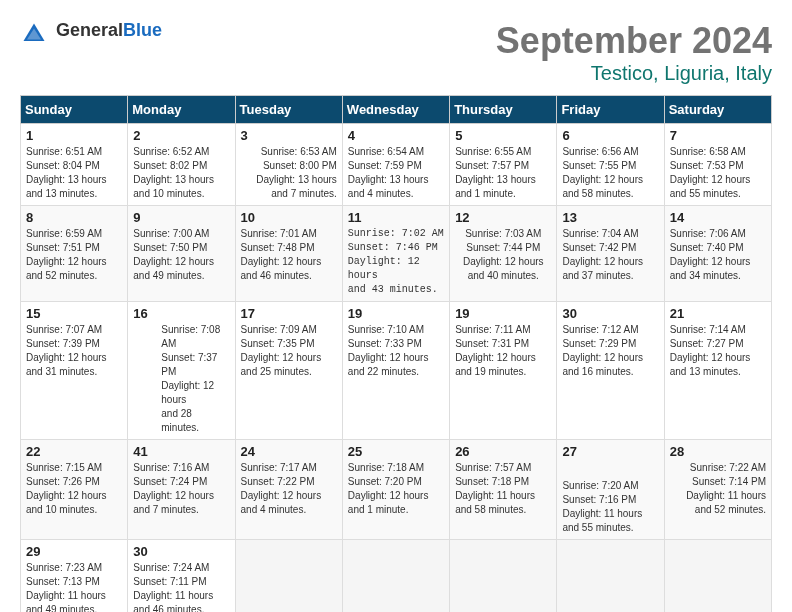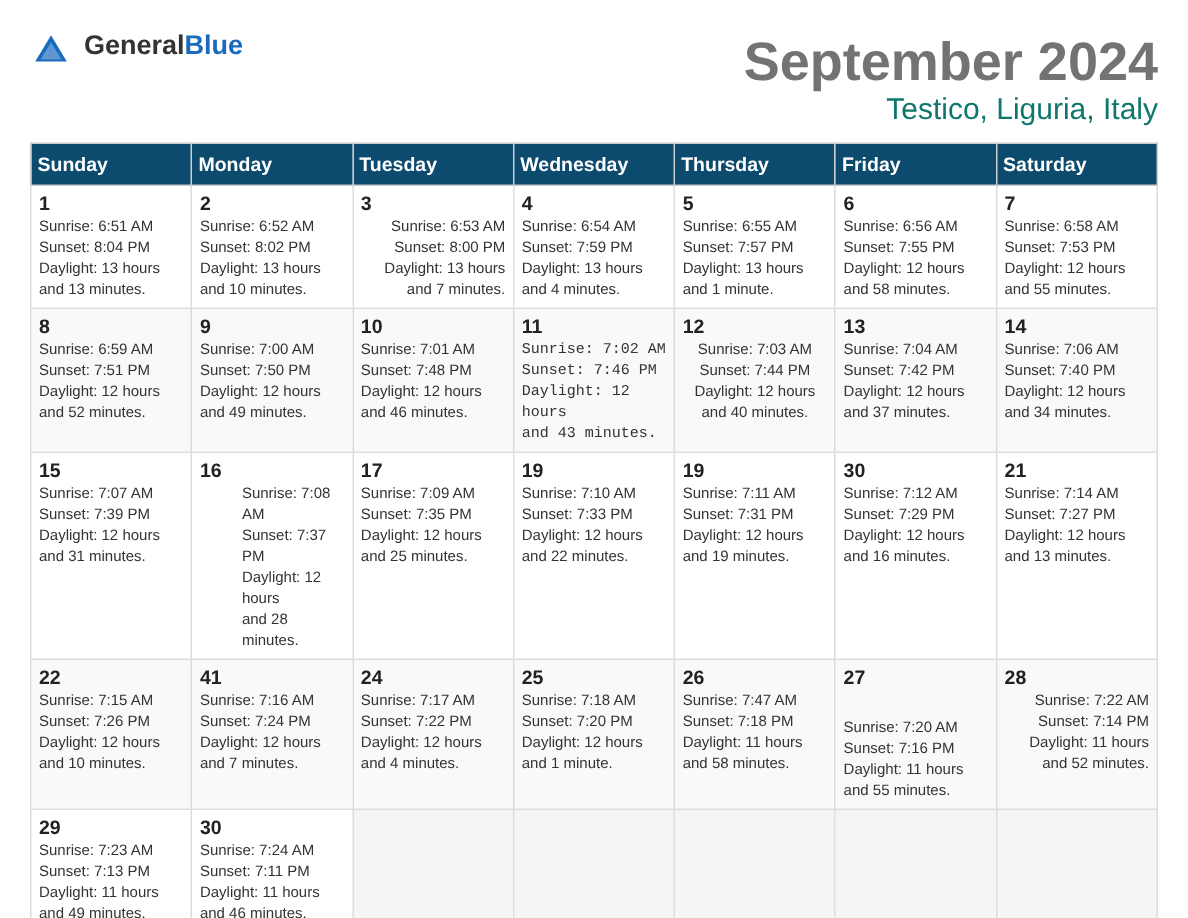--- a/index.html
+++ b/index.html
@@ -298,21 +298,21 @@
         </td>
         <td>
           <span class="day-num">25</span>
           <div class="day-info" style="white-space: pre-line;">Sunrise: 7:18 AM
 Sunset: 7:20 PM
 Daylight: 12 hours
 and 1 minute.</div>
         </td>
         <td>
           <span class="day-num">26</span>
-          <div class="day-info" style="white-space: pre-line;">Sunrise: 7:47 AM
+          <div class="day-info" style="white-space: pre-line;">Sunrise: 7:57 AM
 Sunset: 7:18 PM
 Daylight: 11 hours
 and 58 minutes.</div>
         </td>
         <td>
           <span class="day-num">27</span>
           <div class="day-info" style="white-space: pre-line; margin-top: 20px;">Sunrise: 7:20 AM
 Sunset: 7:16 PM
 Daylight: 11 hours
 and 55 minutes.</div>

